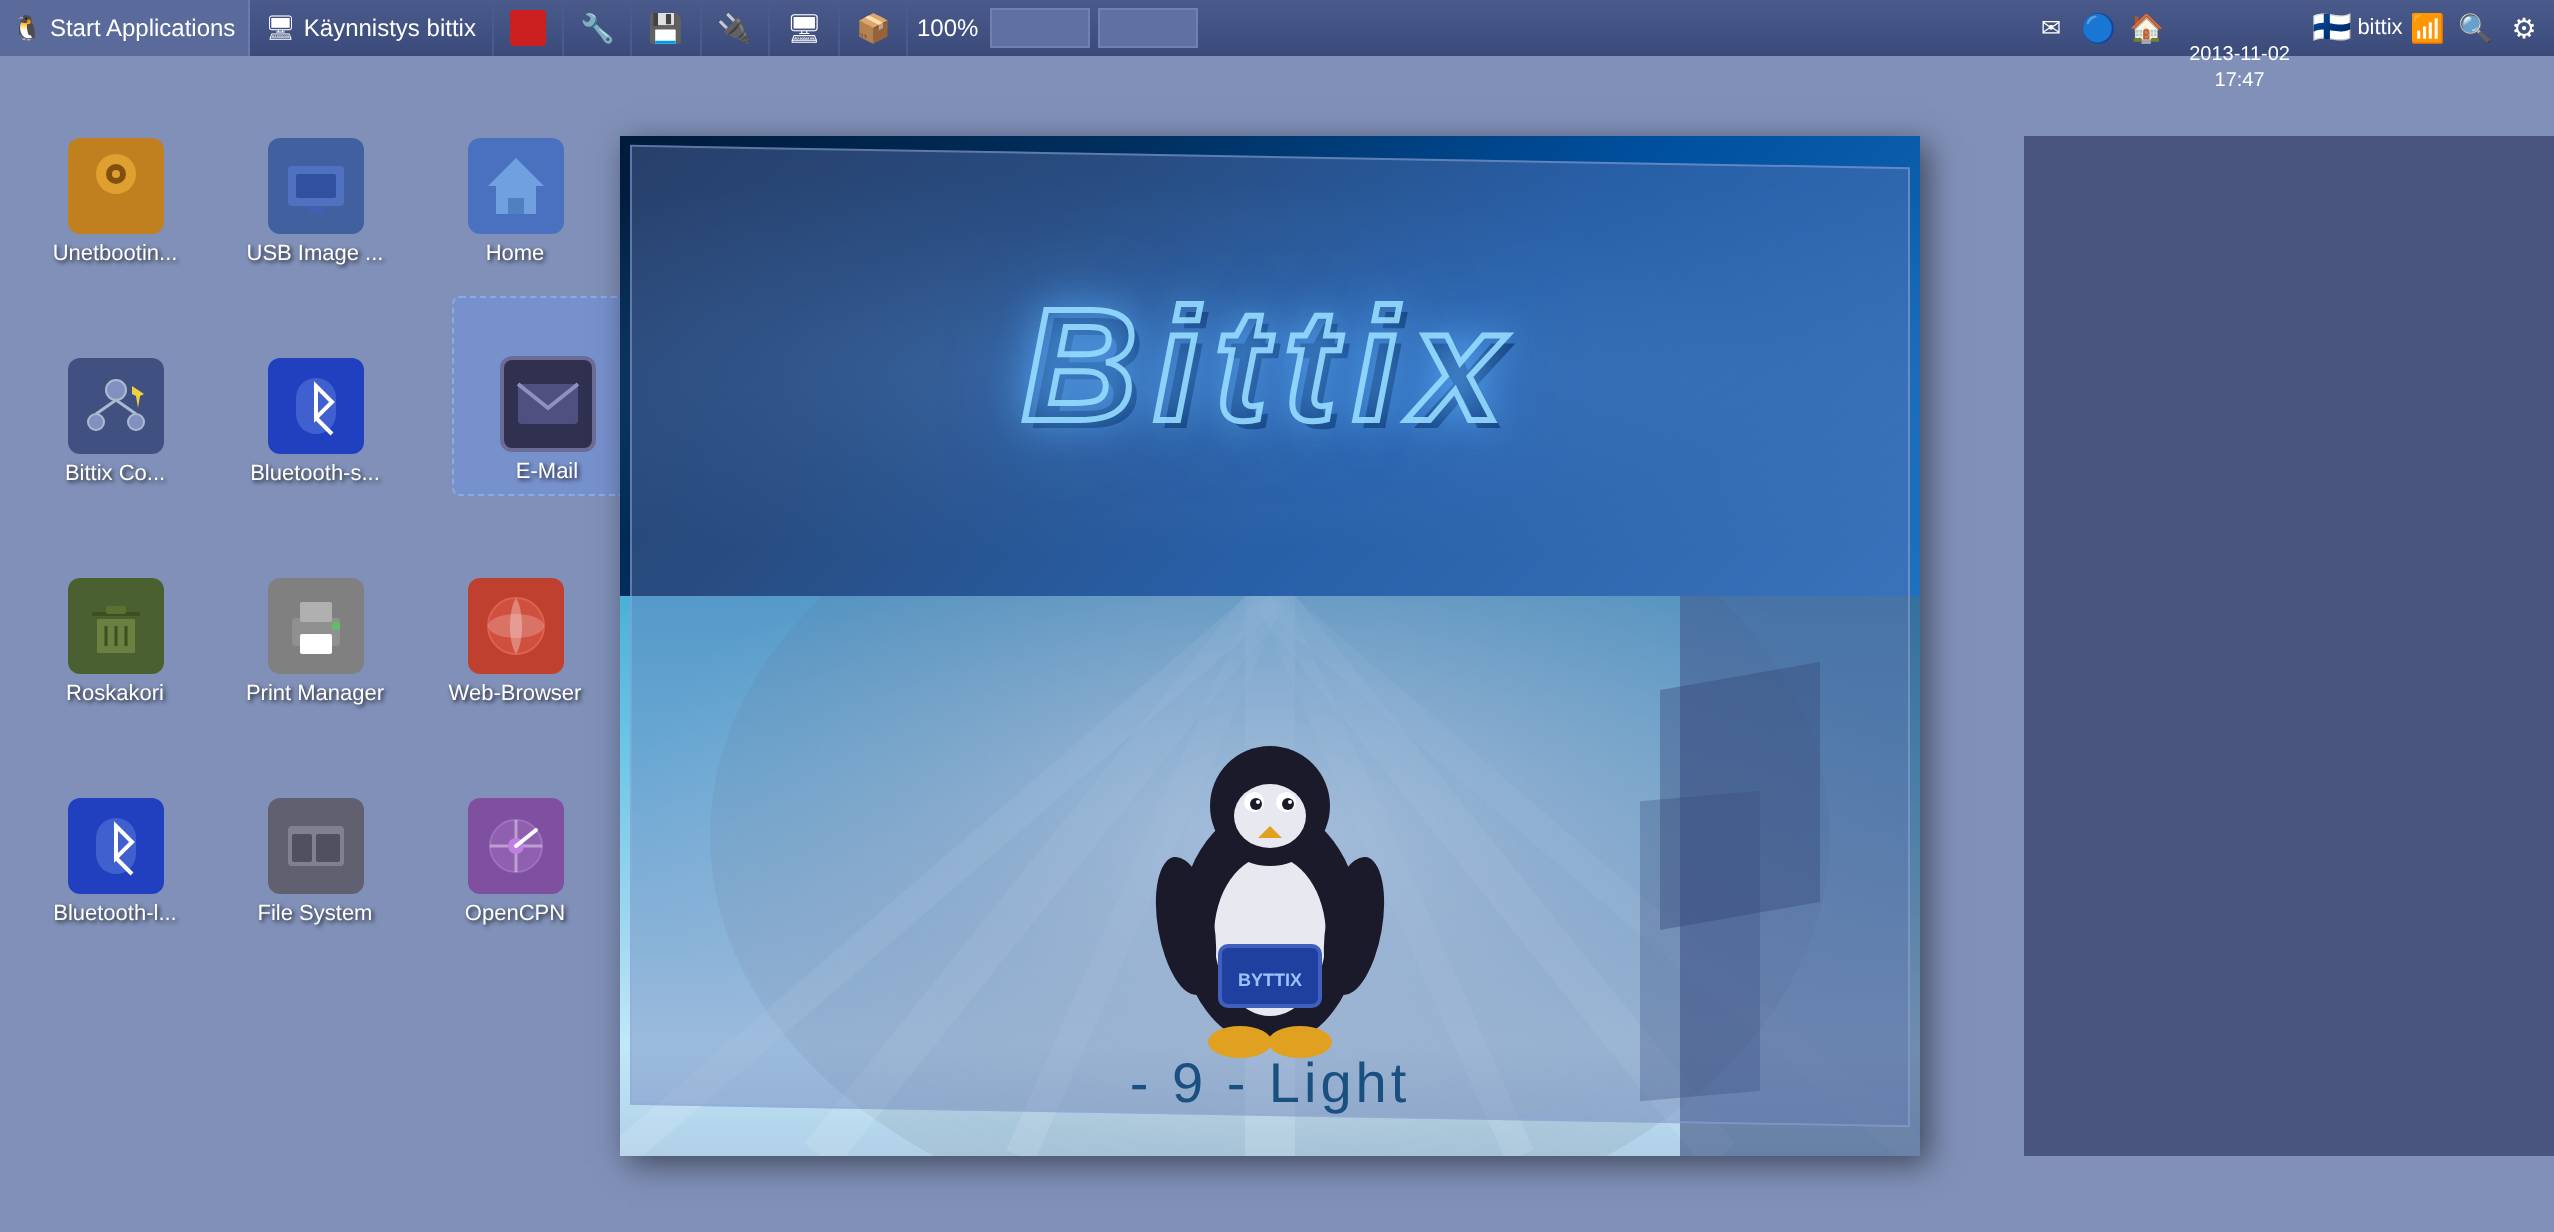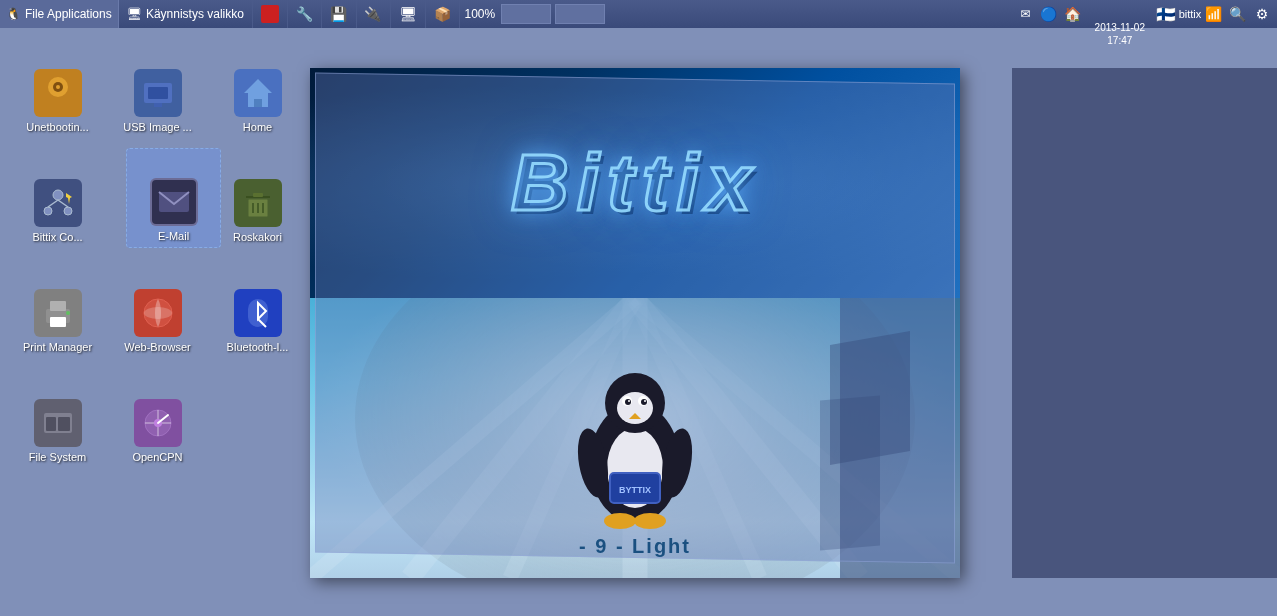--- a/index.html
+++ b/index.html
@@ -190,23 +190,23 @@
       display: flex;
       flex-direction: column;
       align-items: flex-end;
     }
 
     .wallpaper-subtitle {
       position: absolute;
       bottom: 20px;
       left: 50%;
       transform: translateX(-50%);
-      font-size: 20px;
+      font-size: 28px;
       color: #1a5080;
-      font-weight: 700;
+      font-weight: 400;
       letter-spacing: 2px;
       z-index: 3;
       white-space: nowrap;
     }
 
     
     #right-panel {
       position: absolute;
       top: 40px;
       right: 0;
@@ -237,25 +237,25 @@
 
     
     .desktop-icon.selected { background: rgba(100,150,255,0.3); border: 1px dashed rgba(150,200,255,0.5); margin-left: 16px; }
   </style>
 </head>
 <body>
 
 <div id="taskbar">
   <div class="taskbar-start">
     <span>🐧</span>
-    <span>File Applications</span>
+    <span>Start Applications</span>
   </div>
   <div class="taskbar-item">
     <span>🖥</span>
-    <span>Käynnistys valikko</span>
+    <span>Käynnistys bittix</span>
   </div>
 
   <div class="taskbar-item">
     <span style="background:#cc2020;width:18px;height:18px;display:inline-block;border-radius:2px;"></span>
   </div>
   <div class="taskbar-item">
     <span style="font-size:14px;">🔧</span>
   </div>
   <div class="taskbar-item">
     <span style="font-size:14px;">💾</span>
@@ -332,20 +332,29 @@
     <div class="desktop-icon" style="grid-column:3; grid-row:1; margin-top:0;">
       <div class="icon-img" style="background:#4a70c0;">
         <svg width="36" height="36" viewBox="0 0 36 36">
             <polygon points="18,4 32,18 28,18 28,32 22,32 22,24 14,24 14,32 8,32 8,18 4,18" fill="#70a0e0"></polygon>
             <rect x="14" y="24" width="8" height="8" fill="#5080c0"></rect>
           </svg>
       </div>
       <span class="icon-label">Home</span>
     </div>
 
+    <div class="desktop-icon">
+      <div class="icon-img" style="background:#2040c0;">
+        <svg width="36" height="36" viewBox="0 0 36 36">
+            <rect x="8" y="4" width="20" height="28" rx="10" fill="#4060d0"></rect>
+            <path d="M18 8l8 8-8 8V8zM18 24l8 8" stroke="white" stroke-width="2" fill="none"></path>
+          </svg>
+      </div>
+      <span class="icon-label">Bluetooth-s...</span>
+    </div>
 
     <div class="desktop-icon selected">
       <div class="icon-img" style="background:#303050;border:2px solid rgba(200,200,255,0.4);">
         <svg width="36" height="36" viewBox="0 0 36 36">
             <rect x="3" y="8" width="30" height="20" rx="2" fill="#505080"></rect>
             <polyline points="3,8 18,20 33,8" stroke="#9090c0" stroke-width="2" fill="none"></polyline>
           </svg>
       </div>
       <span class="icon-label">E-Mail</span>
     </div>

